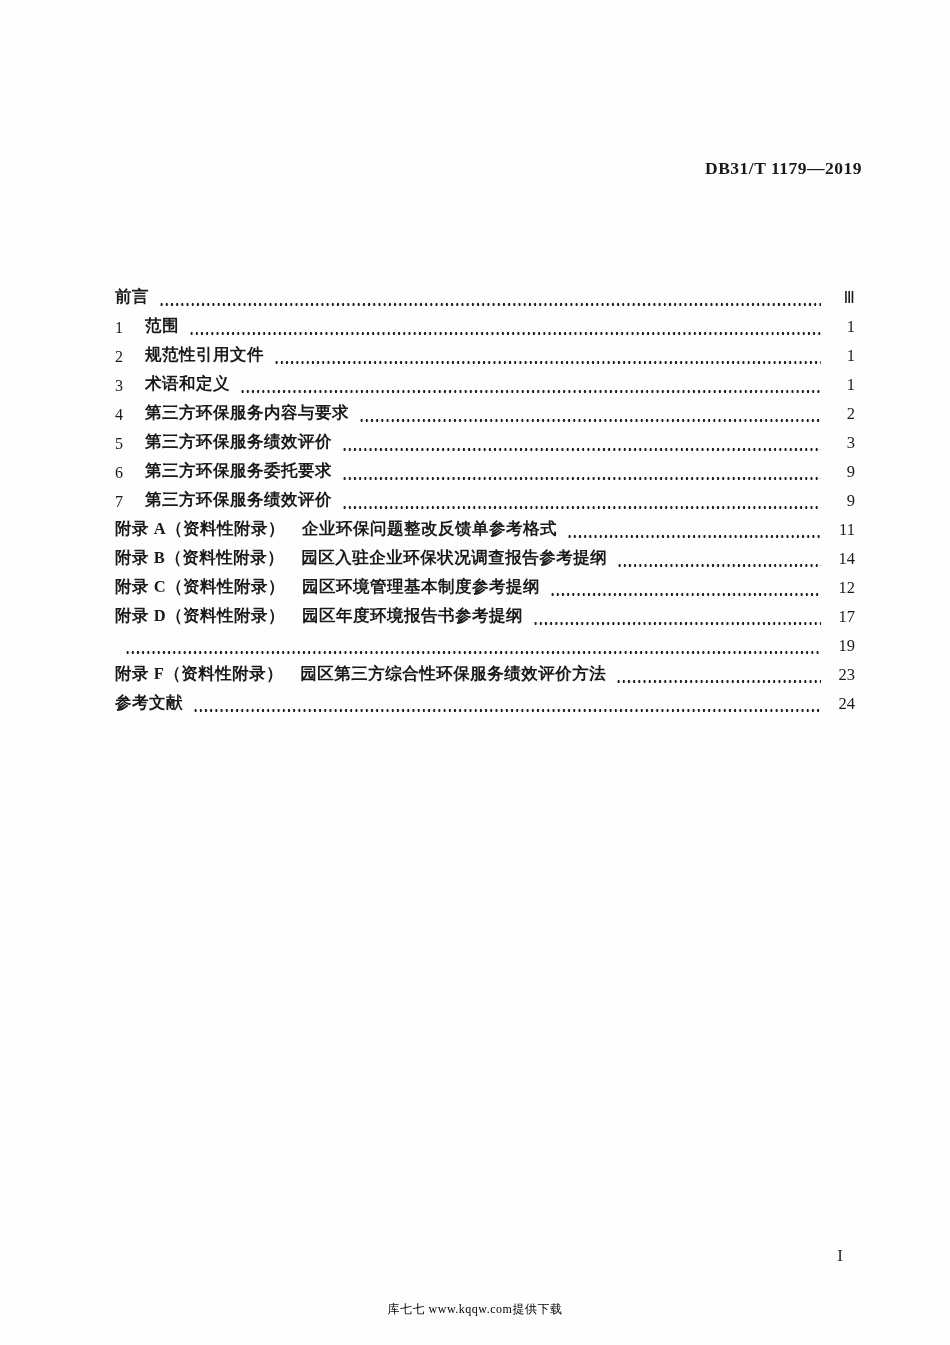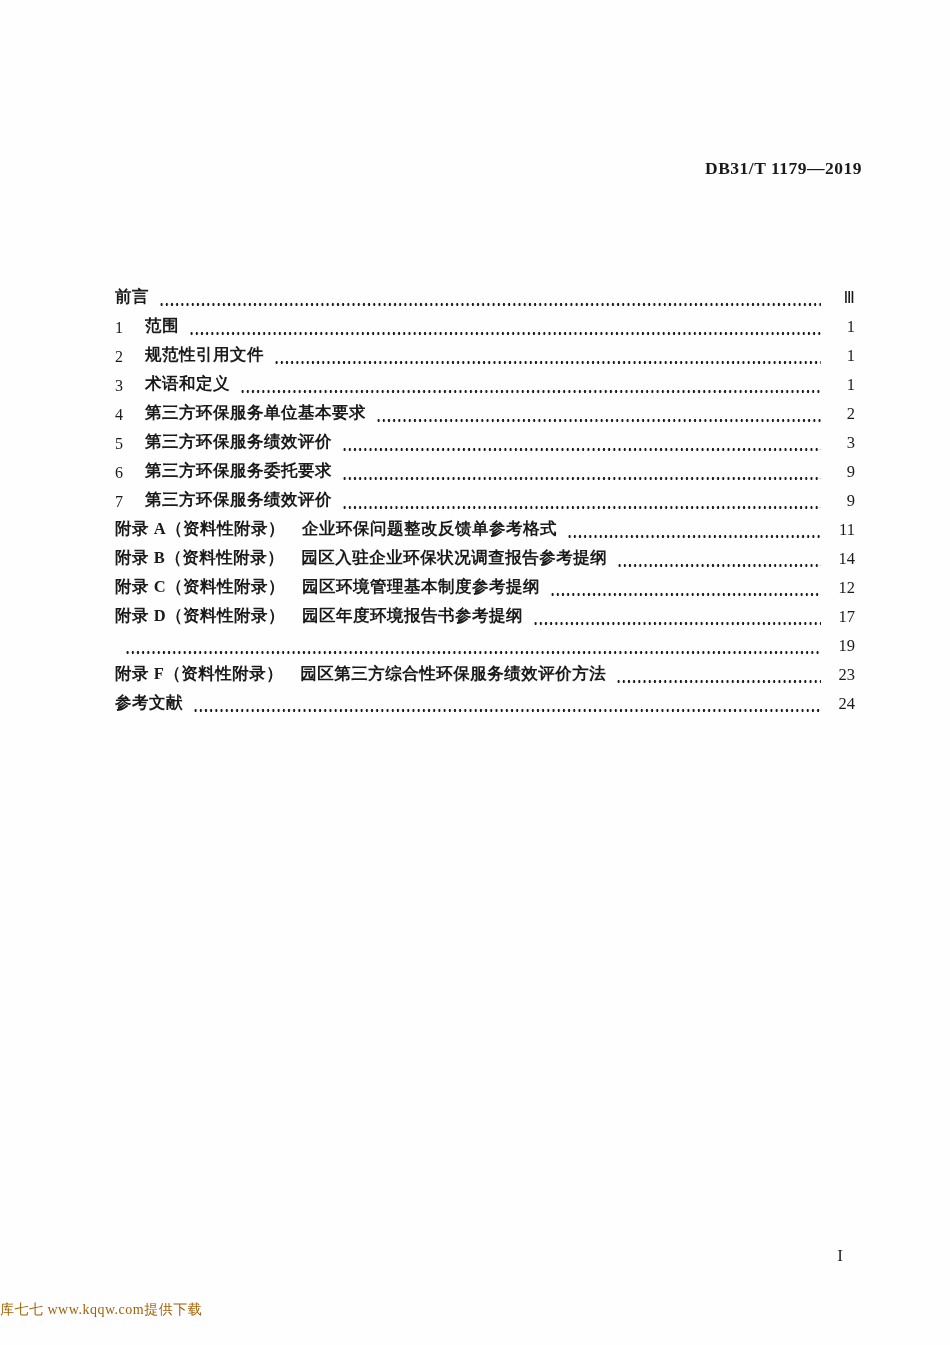--- a/index.html
+++ b/index.html
@@ -76,22 +76,23 @@
     top: 1246px;
     right: 107px;
     font-size: 17px;
     color: #2a2a2a;
   }
   .watermark {
     position: absolute;
     top: 1301px;
     left: 0;
     width: 100%;
-    font-size: 14px;
-    color: #a16207;
+    text-align: center;
+    font-size: 12px;
+    color: #000000;
     letter-spacing: 0.5px;
   }
 </style>
 </head>
 <body>
 
 <div class="page">
 
   <div class="doc-number">DB31/T 1179—2019</div>
 
@@ -121,21 +122,21 @@
 
     <div class="toc-row">
       <span class="num">3</span>
       <span class="title">术语和定义</span>
       <span class="leader"></span>
       <span class="page-num">1</span>
     </div>
 
     <div class="toc-row">
       <span class="num">4</span>
-      <span class="title">第三方环保服务单位基本要求</span>
+      <span class="title">第三方环保服务内容与要求</span>
       <span class="leader"></span>
       <span class="page-num">2</span>
     </div>
 
     <div class="toc-row">
       <span class="num">5</span>
       <span class="title">第三方环保服务绩效评价</span>
       <span class="leader"></span>
       <span class="page-num">3</span>
     </div>

